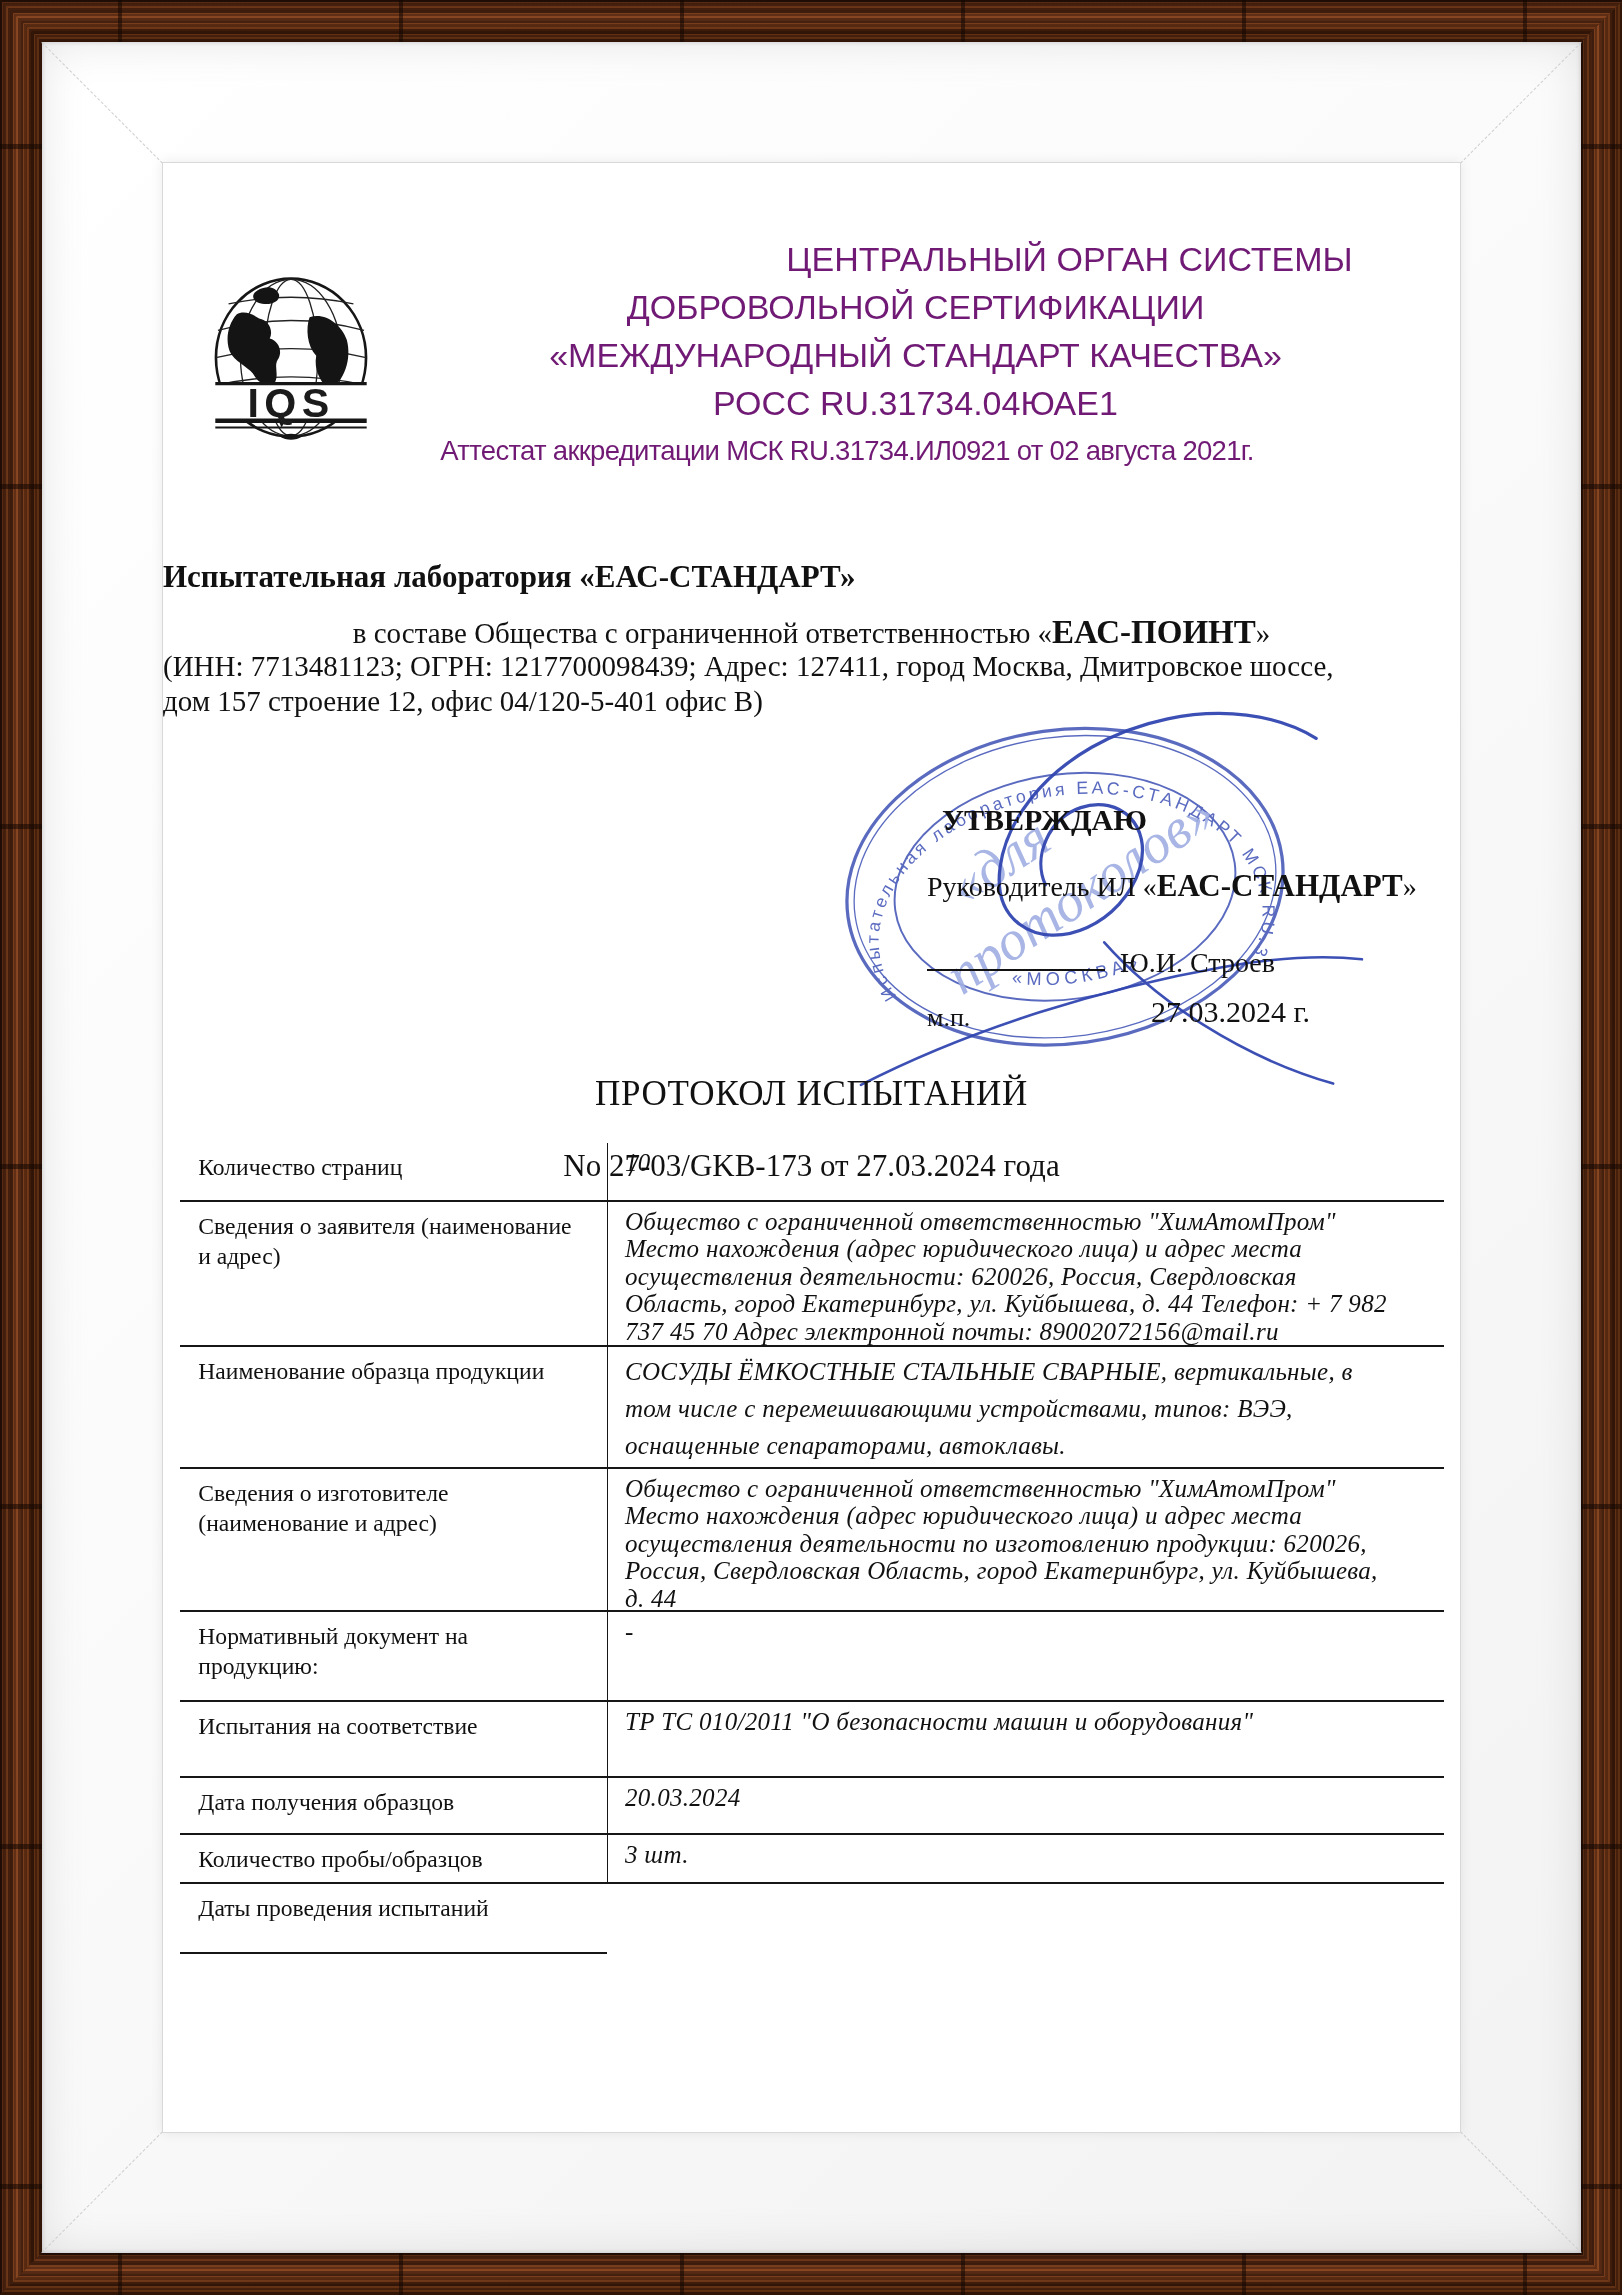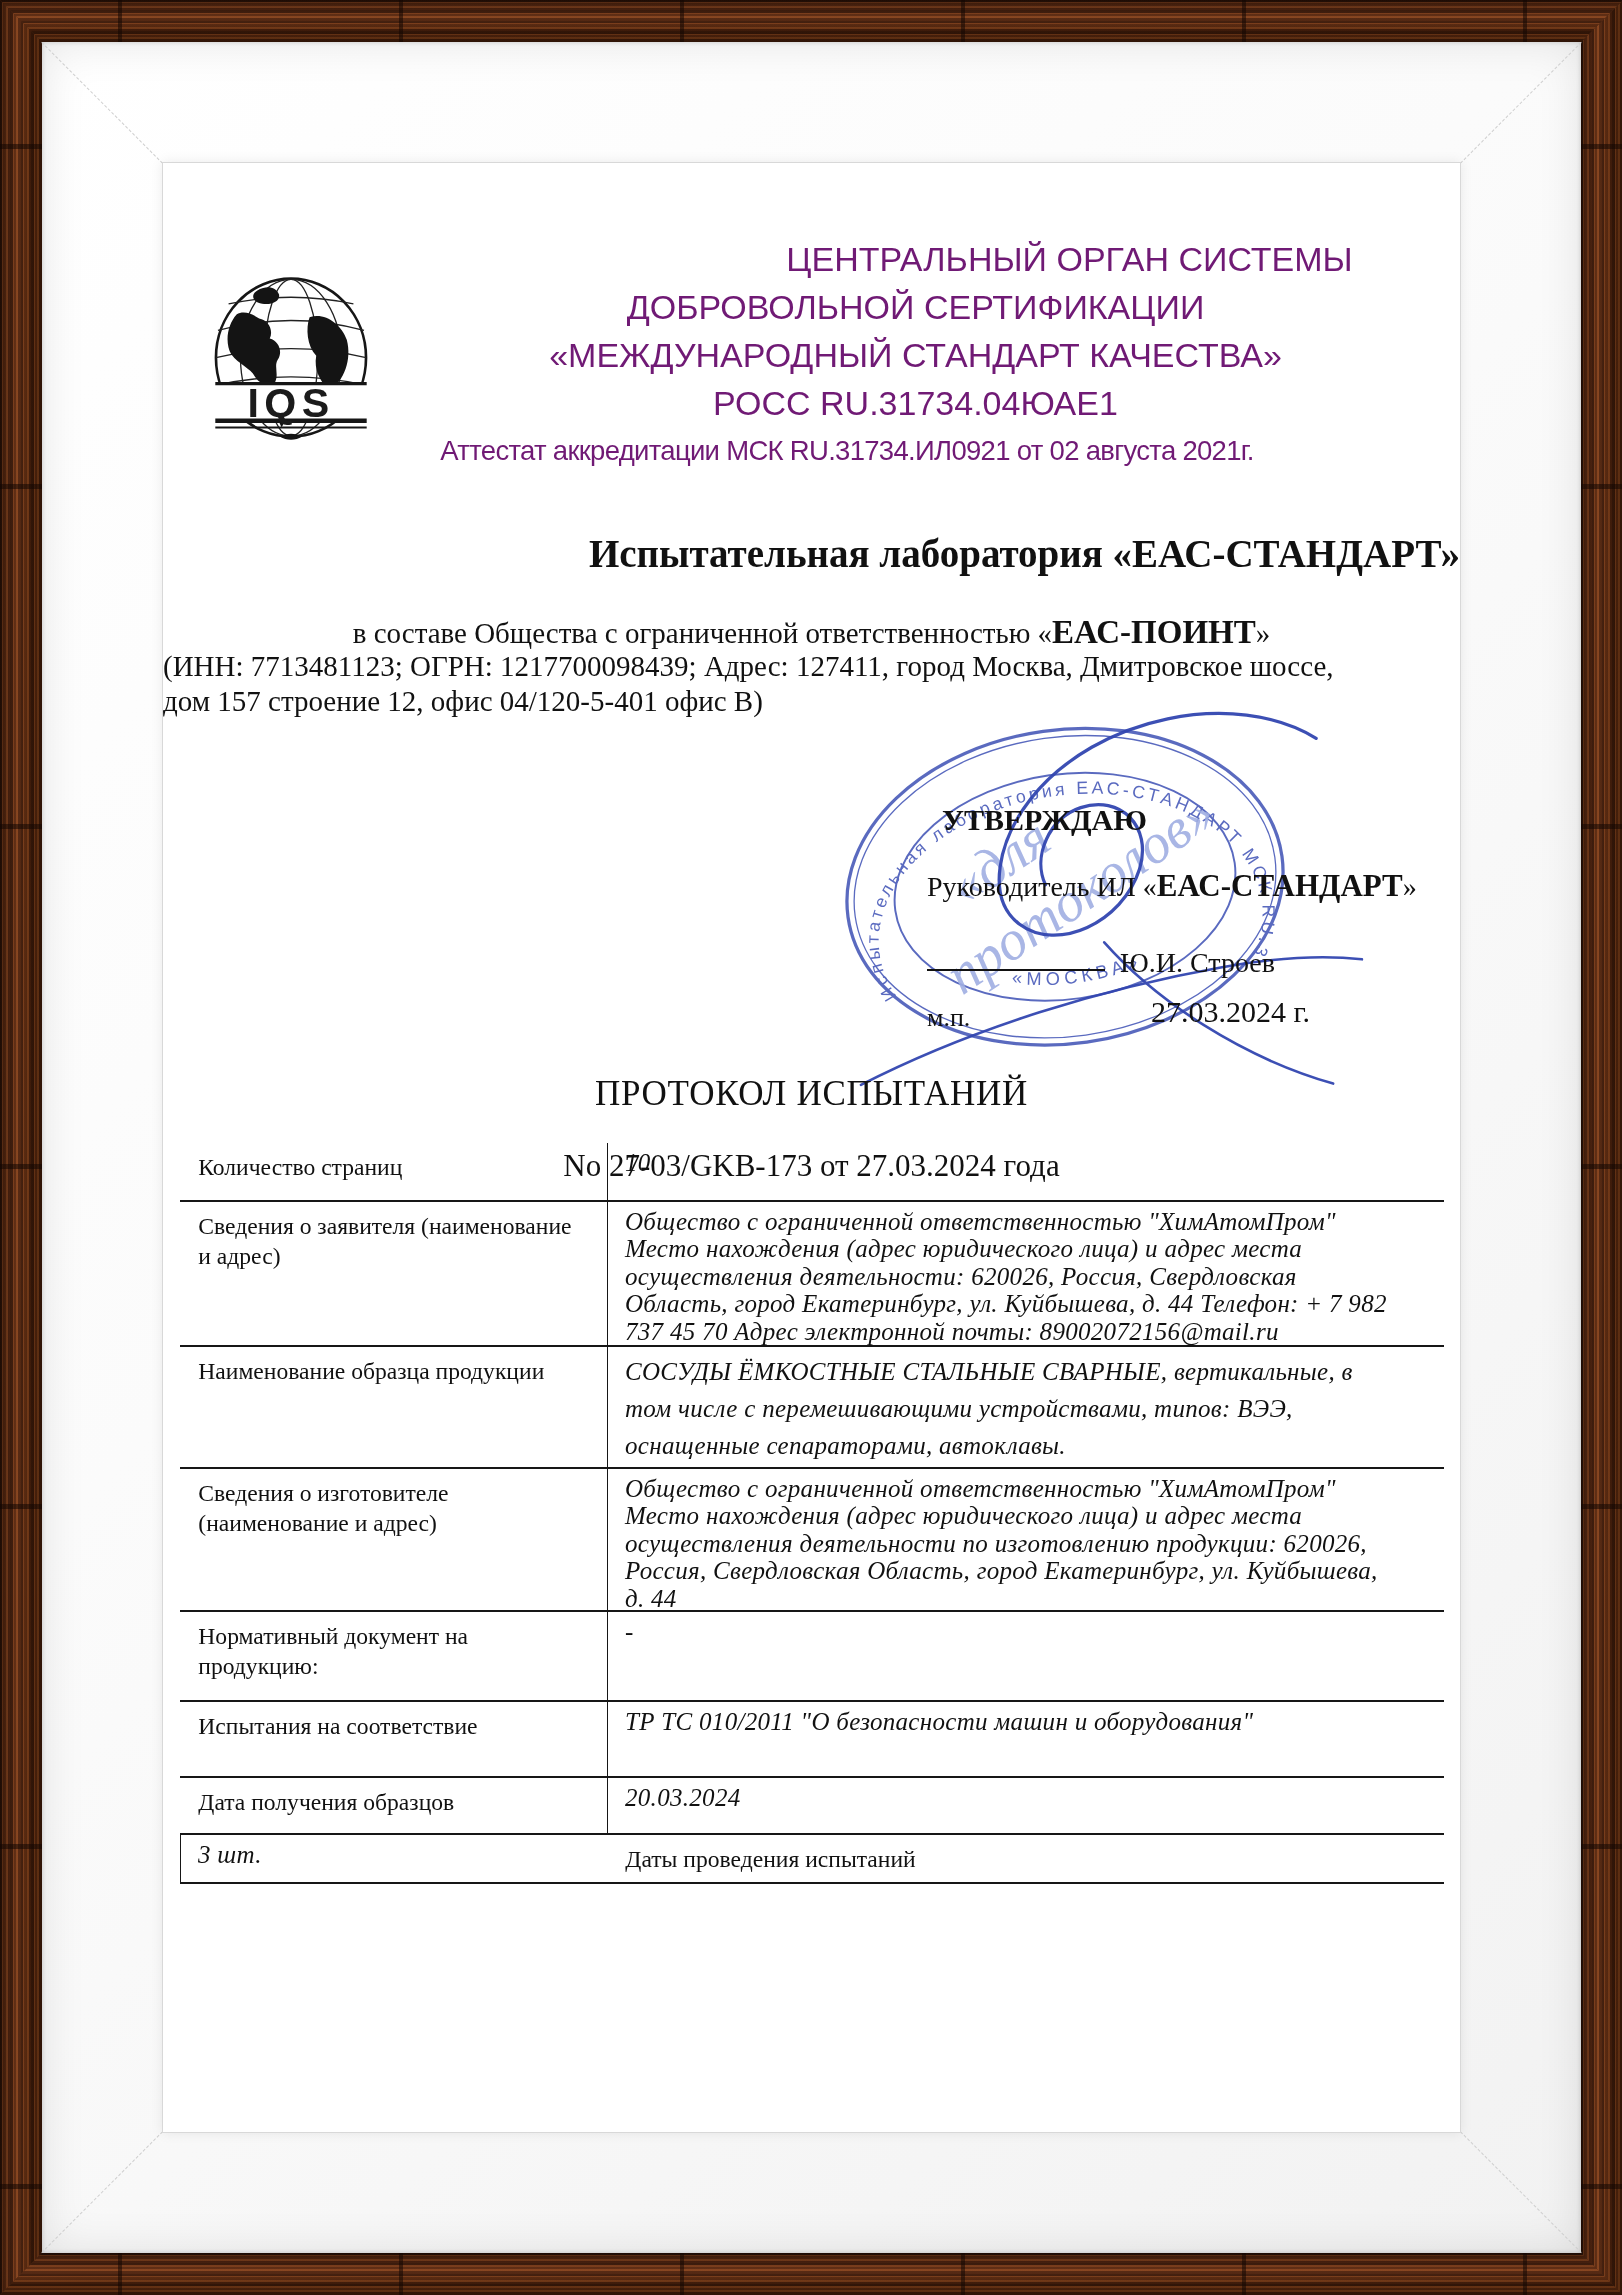--- a/index.html
+++ b/index.html
@@ -48,21 +48,21 @@
   
   .org-header{
     left:229px;top:72px;width:1047px;
     font-family:"Liberation Sans","DejaVu Sans",sans-serif;
     font-size:34px;line-height:48px;text-align:center;color:#701a75;
   }
   .org-header .l1{padding-left:308px;}
   .org-header .l5{font-size:27.5px;padding-right:137px;letter-spacing:-0.7px;}
   .logo-box{left:48px;top:113px;width:160px;height:166px;}
   
-  .lab-title{left:0;top:368px;width:100%;text-align:right;font-size:39px;font-weight:bold;}
+  .lab-title{left:0;top:396px;width:100%;text-align:left;font-size:31px;font-weight:bold;}
   .comp-line{left:0;top:452px;width:100%;text-align:center;font-size:29px;line-height:35px;}
   .comp-line b{font-size:33px;}
   .comp-details{left:0;top:486px;width:100%;text-align:left;font-size:29px;line-height:35px;white-space:pre-line;}
   
   .stamp-svg{left:575px;top:498px;width:654px;height:458px;}
   .approve-heading{left:779px;top:640px;font-size:30px;font-weight:bold;}
   .role-line{left:764px;top:705px;font-size:28px;white-space:nowrap;}
   .role-line b{font-size:31px;}
   .sig-underline{left:764px;top:806px;width:178px;height:0;border-top:2px solid #111;}
   .signer{left:957px;top:784px;font-size:28px;}
@@ -208,20 +208,21 @@
       <div class="cell lbl">Нормативный документ на
 продукцию:</div>
       <div class="cell val">-</div>
 
       <div class="cell lbl">Испытания на соответствие</div>
       <div class="cell val">ТР ТС 010/2011 "О безопасности машин и оборудования"</div>
 
       <div class="cell lbl">Дата получения образцов</div>
       <div class="cell val">20.03.2024</div>
 
+      <div class="cell lbl">Количество пробы/образцов</div>
       <div class="cell val">3 шт.</div>
 
       <div class="cell lbl">Даты проведения испытаний</div>
     </div>
 
   </div>
 </div>
 
 
 </body></html>

